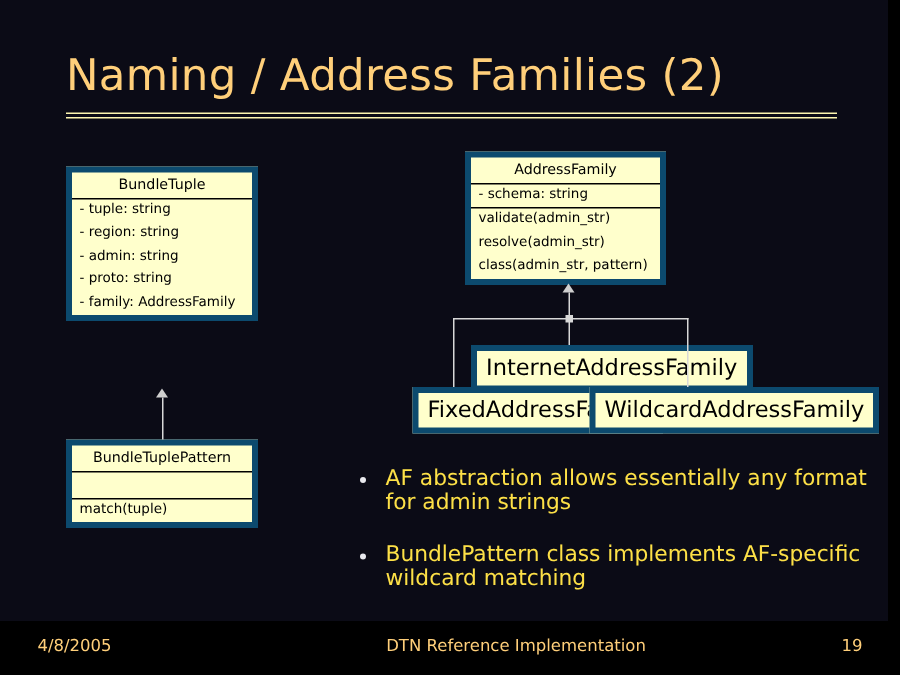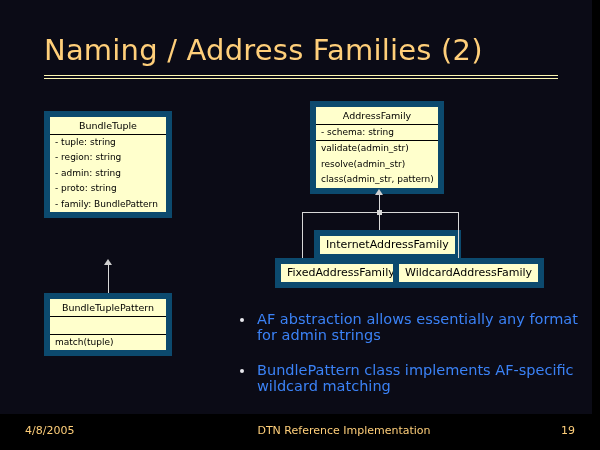--- a/index.html
+++ b/index.html
@@ -35,21 +35,21 @@
     height: 4px;
     border-top: 1px solid #fdf6b0;
     border-bottom: 1px solid #fdf6b0;
     box-sizing: border-box;
   }
 
   
   .uml {
     position: absolute;
     background: #ffffcc;
-    border: 6px solid #0c4a6e;
+    border: 4px solid #0c4a6e;
     box-sizing: border-box;
     color: #000;
     font-size: 9px;
     font-family: "DejaVu Sans", sans-serif;
   }
   .uml .hdr {
     text-align: center;
     padding: 3px 2px 3px 2px;
     font-size: 9.5px;
     white-space: nowrap;
@@ -60,21 +60,21 @@
   .uml .row {
     padding: 3px 5px 3px 5px;
     white-space: nowrap;
     line-height: 1.05;
   }
   .uml .row.empty { height: 13px; padding-top: 2px; padding-bottom: 2px; }
   .uml.simple {
     padding: 2px 6px;
     text-align: center;
     white-space: nowrap;
-    font-size: 11px;
+    font-size: 15px;
     line-height: 1.25;
   }
 
   #box-bundletuple { left: 44px; top: 111px; width: 128px; }
   #box-addressfamily { left: 310px; top: 101px; width: 134px; }
   #box-bundletuplepattern { left: 44px; top: 293px; width: 128px; }
   #box-internetaf { left: 314px; top: 230px; }
   #box-fixedaf { left: 243px; top: 258px; margin-left: 32px; }
   #box-wildcardaf { left: 393px; top: 258px; }
 
@@ -99,21 +99,21 @@
   
   #bullets {
     position: absolute;
     left: 236px;
     top: 312px;
     width: 356px;
   }
   .bullet {
     position: relative;
     padding-left: 21px;
-    color: #3b82f6;
+    color: #fde047;
     font-size: 14.5px;
     line-height: 1.08;
     margin-bottom: 20px;
     font-family: "DejaVu Sans", sans-serif;
   }
   .bullet .dot {
     position: absolute;
     left: 4px;
     top: 6px;
     width: 4px;
@@ -152,21 +152,21 @@
   <div id="title">Naming / Address Families (2)</div>
   <div id="title-rule"></div>
 
   <div class="uml" id="box-bundletuple">
     <div class="hdr">BundleTuple</div>
     <div class="sep">
       <div class="row">- tuple: string</div>
       <div class="row">- region: string</div>
       <div class="row">- admin: string</div>
       <div class="row">- proto: string</div>
-      <div class="row">- family: BundlePattern</div>
+      <div class="row">- family: AddressFamily</div>
     </div>
   </div>
 
   <div class="uml" id="box-addressfamily">
     <div class="hdr">AddressFamily</div>
     <div class="sep">
       <div class="row">- schema: string</div>
     </div>
     <div class="sep">
       <div class="row">validate(admin_str)</div>

